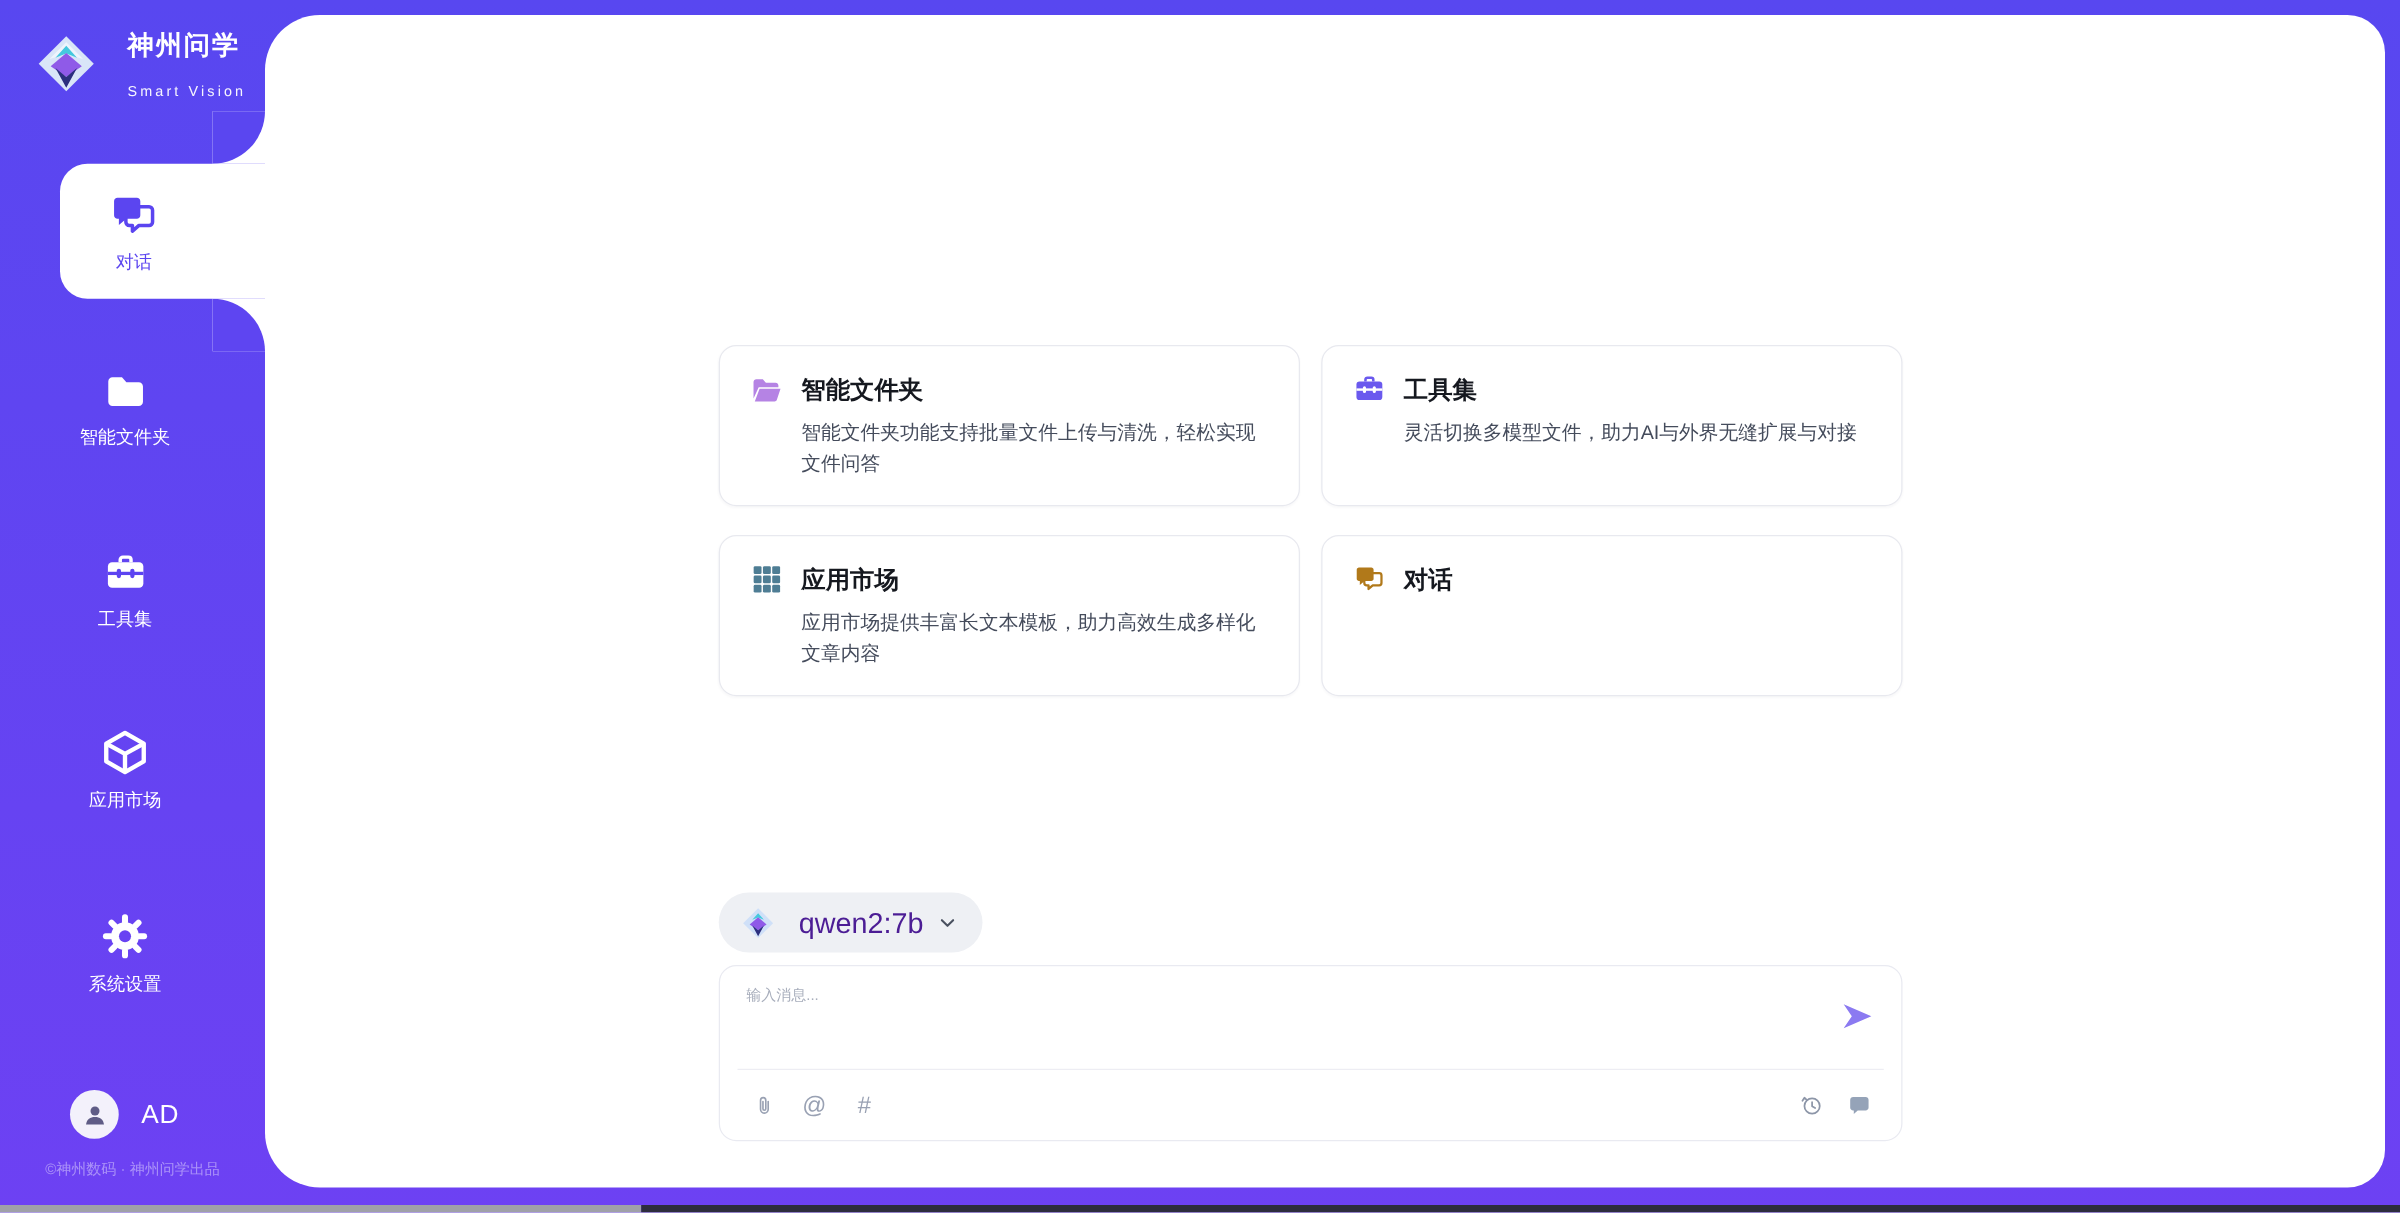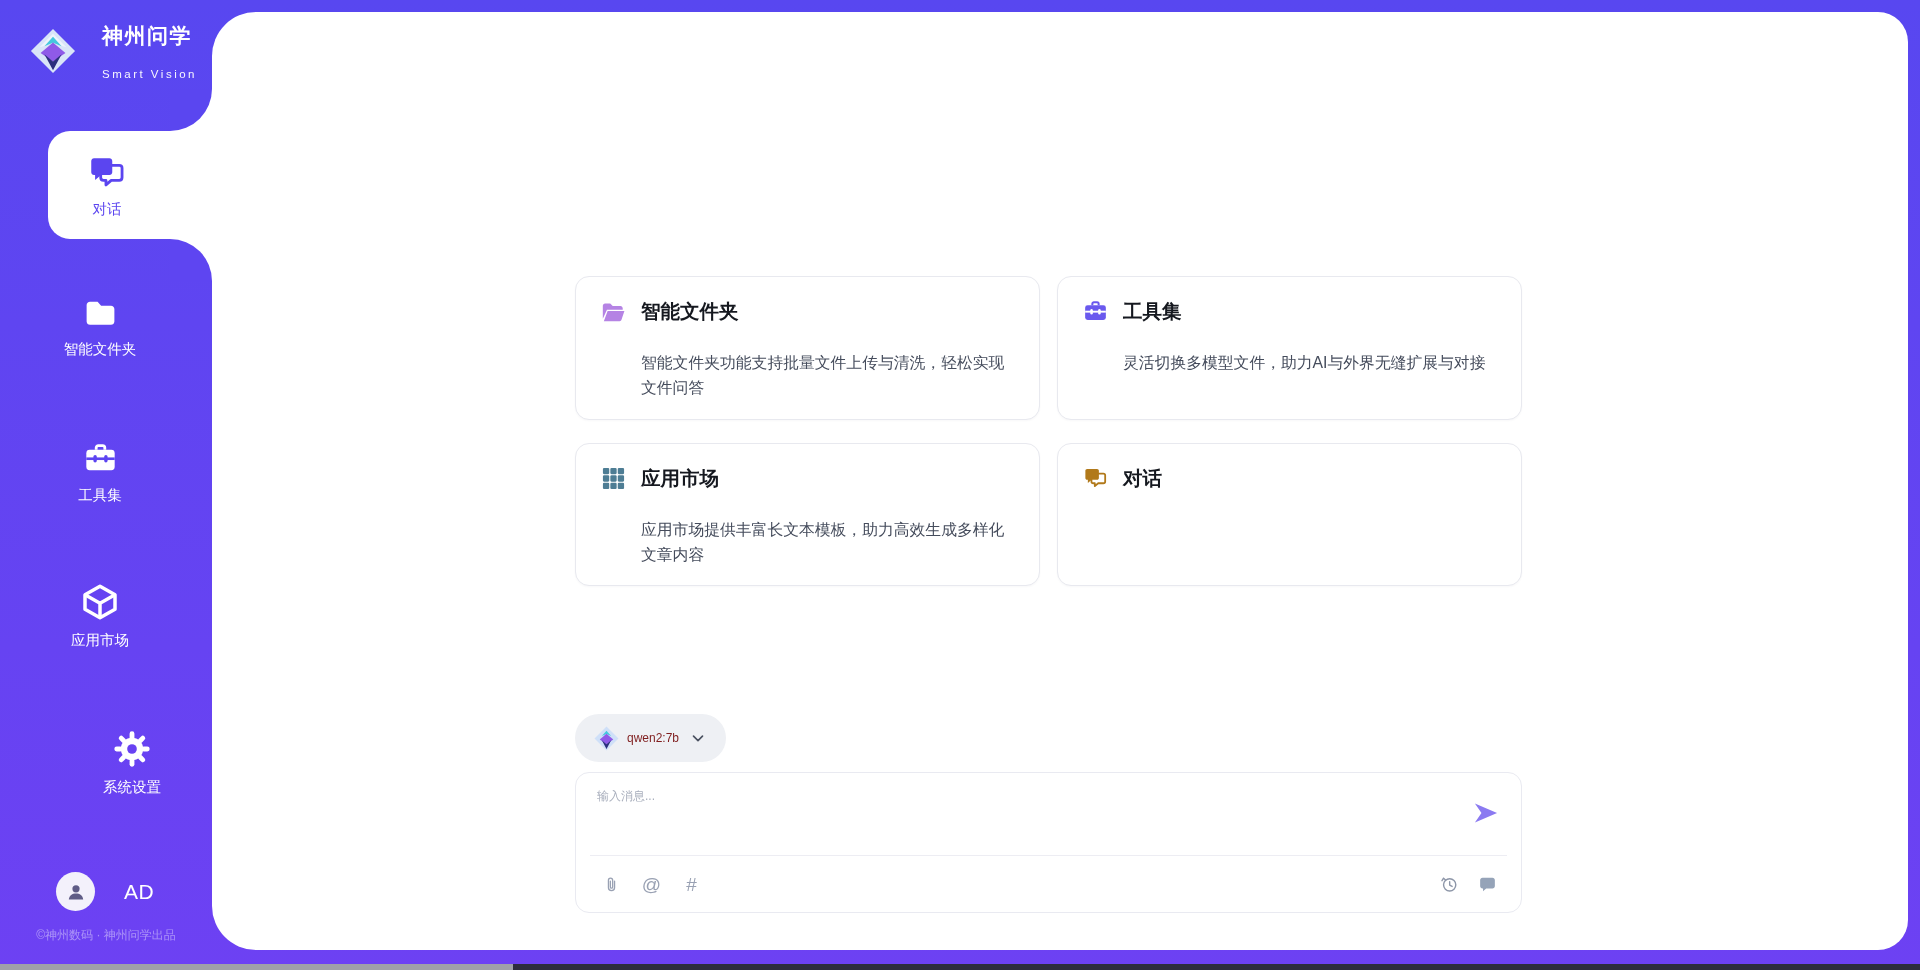--- a/index.html
+++ b/index.html
@@ -41,48 +41,48 @@
   .fillet::after { content:""; position:absolute; inset:0; }
   .fillet.top::after { background:#5a46f0; border-bottom-right-radius:42px; }
   .fillet.bottom::after { background:#5e45f1; border-top-right-radius:42px; }
 
   .nav-item {
     position:absolute; left:0; width:200px; z-index:2;
     display:flex; flex-direction:column; align-items:center; cursor:pointer;
   }
   .nav-item .nav-label { color:#ffffff; margin-top:9px; }
   .nav-label { font-size:14.5px; }
-  .nav-1 { top:294px; } .nav-2 { top:440px; } .nav-3 { top:582px; } .nav-4 { top:729px;margin-left:32px; }
+  .nav-1 { top:294px; } .nav-2 { top:440px; } .nav-3 { top:582px; } .nav-4 { top:729px; }
 
   .user-row { position:absolute; left:56px; top:872px; display:flex; align-items:center; z-index:2; cursor:pointer; }
   .avatar { width:39px; height:39px; border-radius:50%; background:#f3f1fb; display:flex; align-items:center; justify-content:center; }
-  .user-name { color:#fff; font-size:21px; margin-left:29px; letter-spacing:.5px; }
+  .user-name { color:#fff; font-size:21px; margin-left:18px; letter-spacing:.5px; }
   .copyright { position:absolute; left:0; top:927px; width:212px; text-align:center; z-index:2;
     color:rgba(255,255,255,.42); font-size:12px; }
 
   
   .greeting { position:absolute; left:356px; top:144px; display:flex; align-items:center; }
   .greeting .gem { width:64px; height:64px; }
   .greeting-text { margin-left:44px; font-size:27px; font-weight:800; color:#14161f; position:relative; top:9px; }
 
   
   .cards { position:absolute; left:363px; top:264px; display:grid;
     grid-template-columns:465px 465px; column-gap:17px; row-gap:23px; }
   .card { min-height:129px; border:1px solid #e8e9ef; border-radius:14px; background:#fff;
     padding:21px 26px 18px 24px; cursor:pointer; box-shadow:0 1px 2px rgba(20,20,60,.03); }
   .card-head { display:flex; align-items:center; }
   .card-head svg { width:27px; height:27px; flex:0 0 auto; }
   .card-title { margin-left:14px; font-size:19.5px; font-weight:700; color:#15181f; }
-  .card-desc { margin:25px 0 0 41px; width:372px; font-size:15.8px; line-height:1.6; color:#454c5c; }
+  .card-desc { margin:9px 0 0 41px; width:372px; font-size:15.8px; line-height:1.6; color:#454c5c; }
 
   
   .model-pill { position:absolute; left:363px; top:702px; height:48px; padding:0 19px;
     display:inline-flex; align-items:center; background:#eef0f4; border-radius:24px; cursor:pointer; }
   .model-pill .gem { width:25px; height:25px; }
-  .model-name { margin-left:8px; font-size:12px; color:#7f1d1d; }
+  .model-name { margin-left:20px; font-size:23px; color:#4c1d95; }
   .model-pill .chev { width:18px; height:18px; margin-left:10px; }
 
   
   .composer { position:absolute; left:363px; top:760px; width:947px; height:141px;
     background:#fff; border:1.5px solid #e9eaf1; border-radius:14px; }
   .composer-input { position:absolute; left:21px; top:16px; width:860px; border:none; outline:none;
     font-size:12px; color:#1f2430; font-family:inherit; background:transparent; }
   .composer-input::placeholder { color:#a8aebc; }
   .send-btn { position:absolute; right:21px; top:26px; width:28px; height:28px; cursor:pointer; }
   .composer-divider { position:absolute; left:14px; right:14px; top:82px; height:1px; background:#ededf3; }

